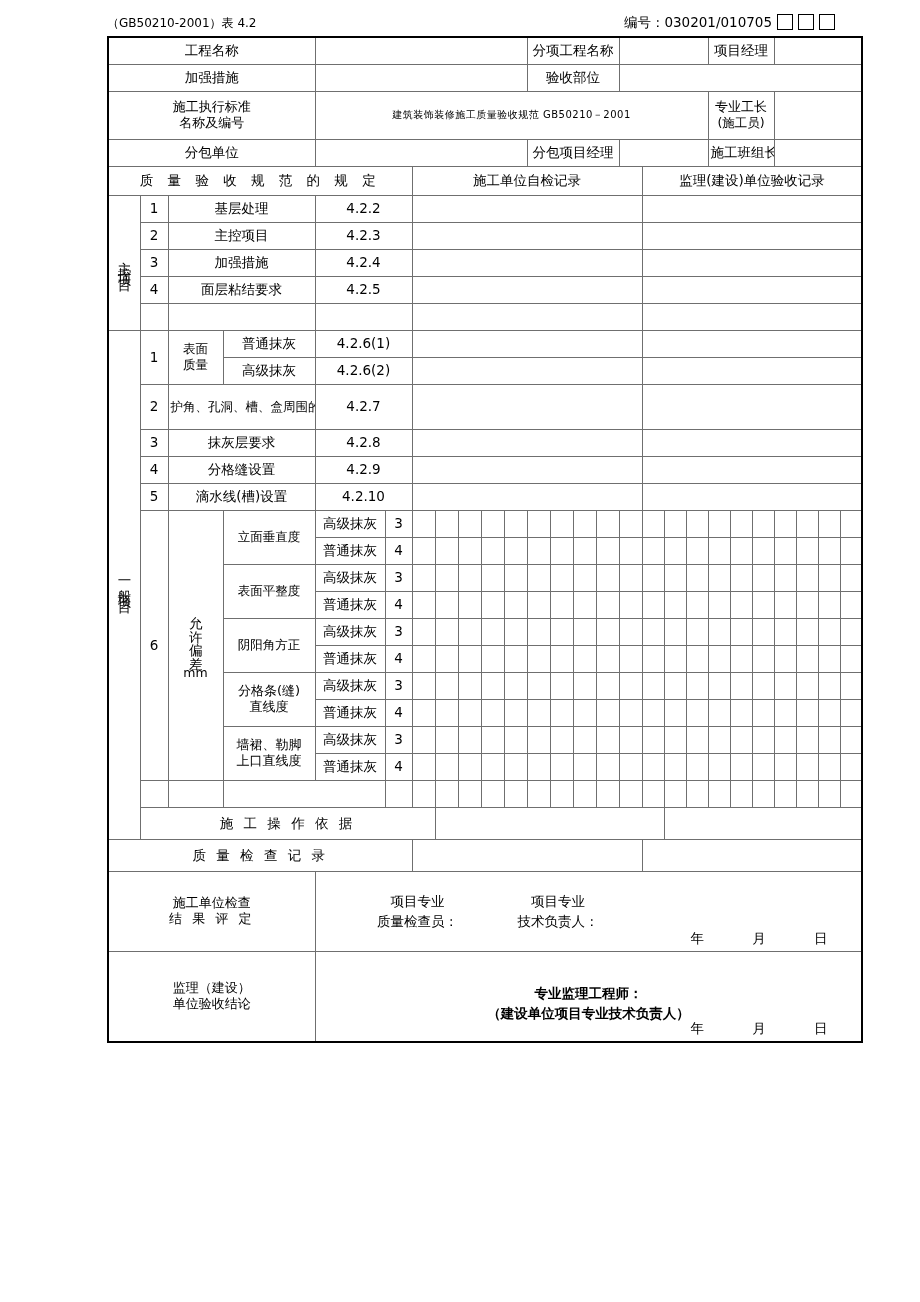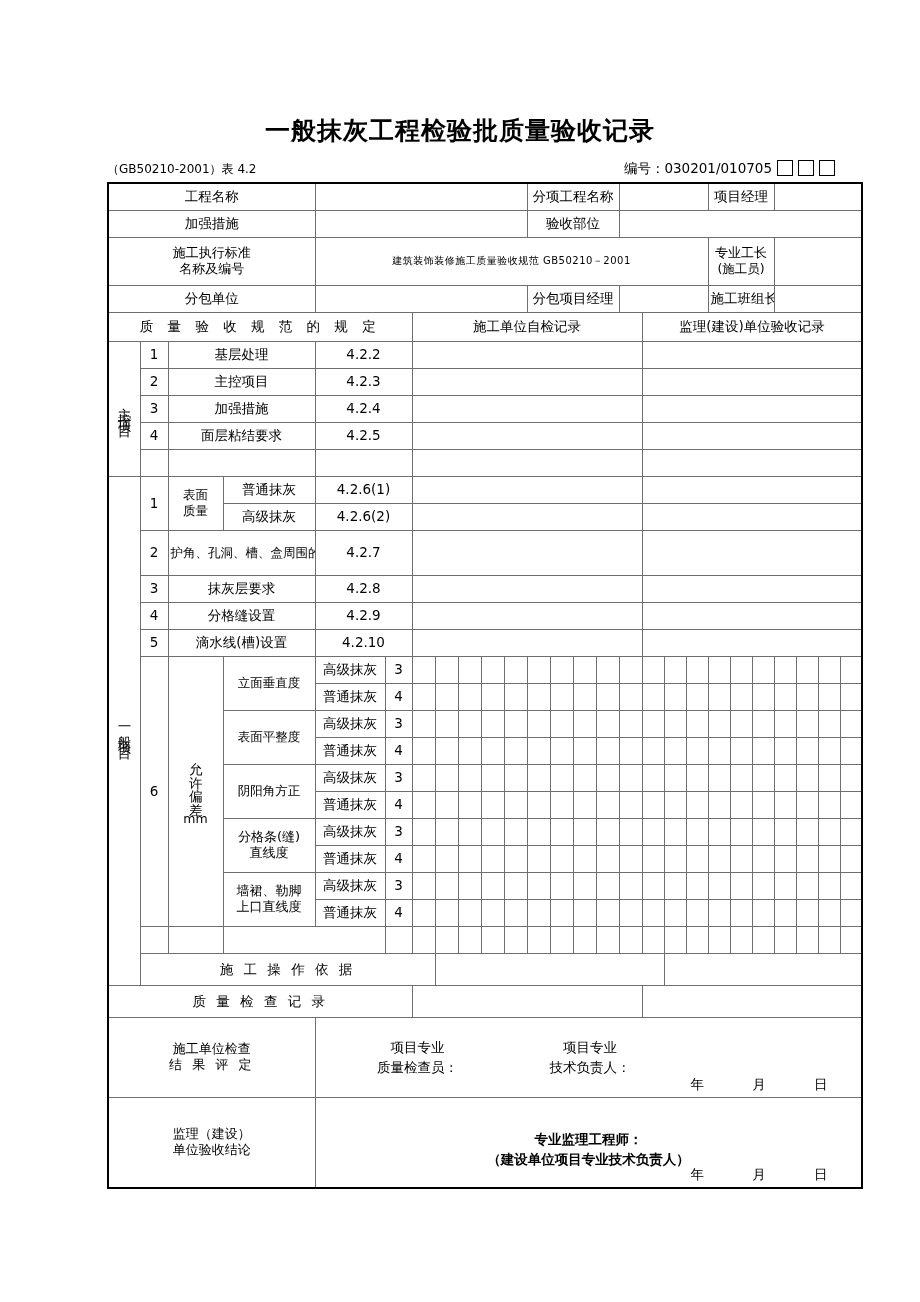--- a/index.html
+++ b/index.html
@@ -92,31 +92,30 @@
   .sig-cell {
     text-align: left;
     vertical-align: top;
     padding: 7px 6px 4px 10px;
     white-space: normal;
     line-height: 1.45;
     position: relative;
   }
   .sig-row-left { font-size: 13.5px; line-height: 1.5; }
   .ymd { position: absolute; right: 12px; bottom: 4px; letter-spacing: 22px; font-size: 13.5px; }
-  .sigflex { display: flex; gap: 32px; }
+  .sigflex { display: flex; }
   .sigflex > div:first-child { width: 200px; }
 
   .empty-tall td { height: 30px; }
 </style>
 </head>
 <body>
 
 <div class="page">
 
-  <div class="title">一般抹灰工程检验批质量验收记录</div>
 
   <div class="subline">
     <div class="left">（GB50210-2001）表 4.2</div>
     <div class="right">
       <span>编号：</span>
         <span>030201/010705</span>
       <span class="cbox"></span>
       <span class="cbox"></span>
       <span class="cbox"></span>
     </div>

